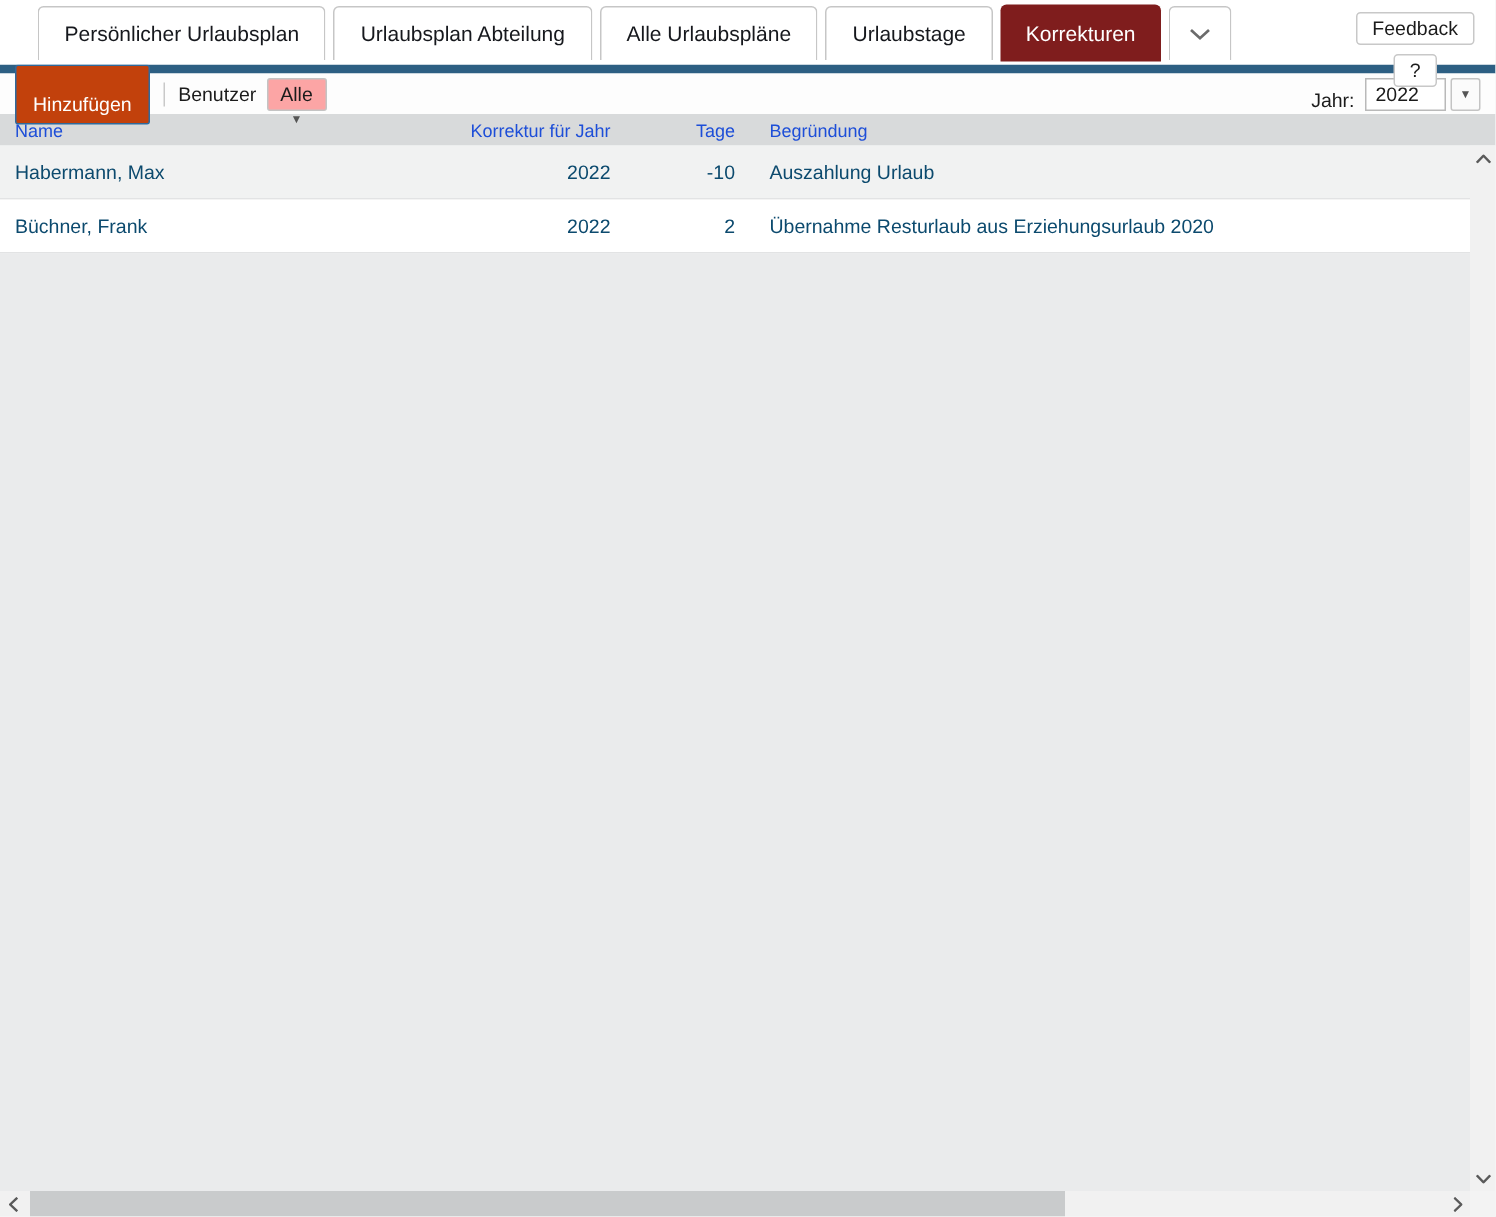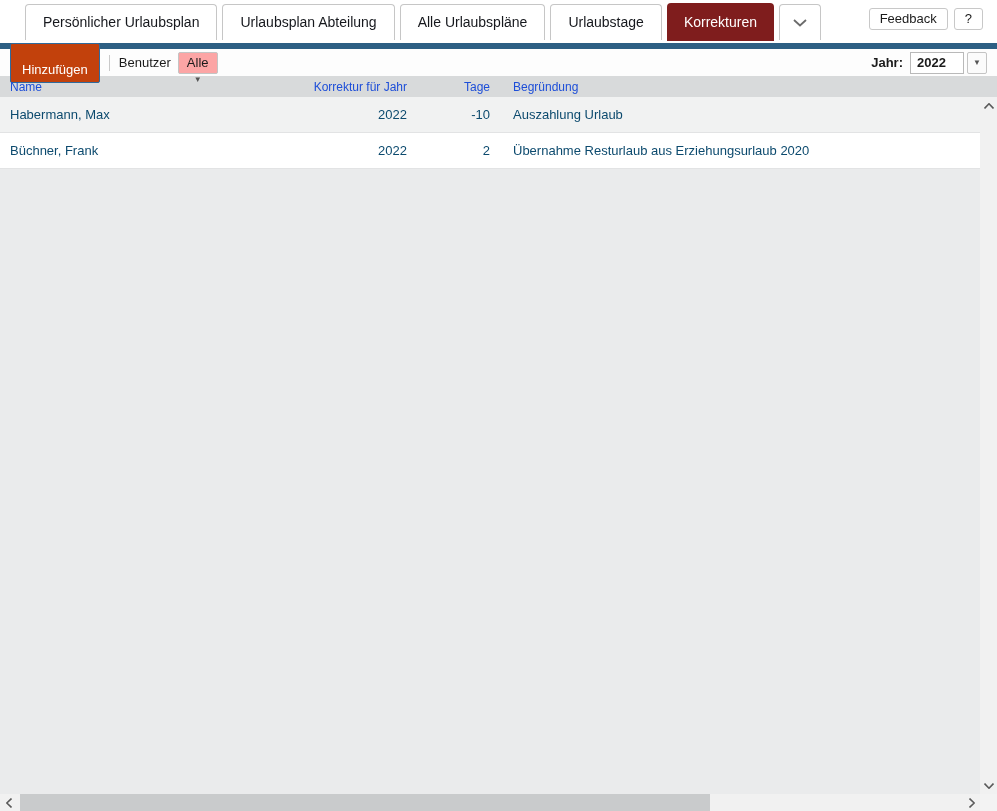--- a/index.html
+++ b/index.html
@@ -32,21 +32,21 @@
     margin-bottom: 0; position: relative; z-index: 2;
   }
   .tab.overflow {
     width: 42px; padding: 0; text-align: center;
     color: #6b6b6b; display: flex; align-items: center; justify-content: center;
   }
   .accent-bar { height: 6px; background: #2d5f83; width: 100%; }
 
   .top-right-buttons {
     position: absolute; top: 8px; right: 14px;
-    display: flex; gap: 6px; align-items: center;
+    display: flex; gap: 6px; align-items: center; flex-direction: column;
   }
   .tr-btn {
     background: #ffffff; border: 1px solid #c8c8c8; border-radius: 3px;
     font-size: 13px; color: #1b1b1b; padding: 2px 10px; height: 22px;
     line-height: 16px; cursor: pointer; font-family: inherit;
   }
 
   
   .toolbar {
     height: 27px; background: #fdfdfd;
@@ -60,21 +60,21 @@
   }
   .vsep { width: 1px; height: 16px; background: #c9c9c9; margin: 0 9px; }
   .label { color: #1b1b1b; margin-right: 7px; }
   .dd-btn {
     background: #fca5a5; border: 1px solid #c4c4c4; border-radius: 2px;
     font-size: 13px; color: #1b1b1b; padding: 2px 8px; height: 22px;
     cursor: pointer; font-family: inherit;
     display: inline-flex; align-items: center; gap: 6px; flex-direction: column;
   }
   .dd-caret { font-size: 8px; color: #555; line-height: 1; }
-  .toolbar-right { margin-left: auto; display: flex; align-items: center; font-weight: bold; }
+  .toolbar-right { margin-left: auto; display: flex; align-items: flex-end; }
   .year-box {
     background: #ffffff; border: 1px solid #b9b9b9;
     width: 54px; height: 22px; font-size: 13px;
     padding: 2px 6px; color: #1b1b1b; line-height: 16px;
   }
   .year-dd {
     width: 20px; height: 22px; margin-left: 3px;
     background: #fbfbfb; border: 1px solid #c4c4c4; border-radius: 2px;
     display: flex; align-items: center; justify-content: center;
     cursor: pointer; color: #555; font-size: 8px;

